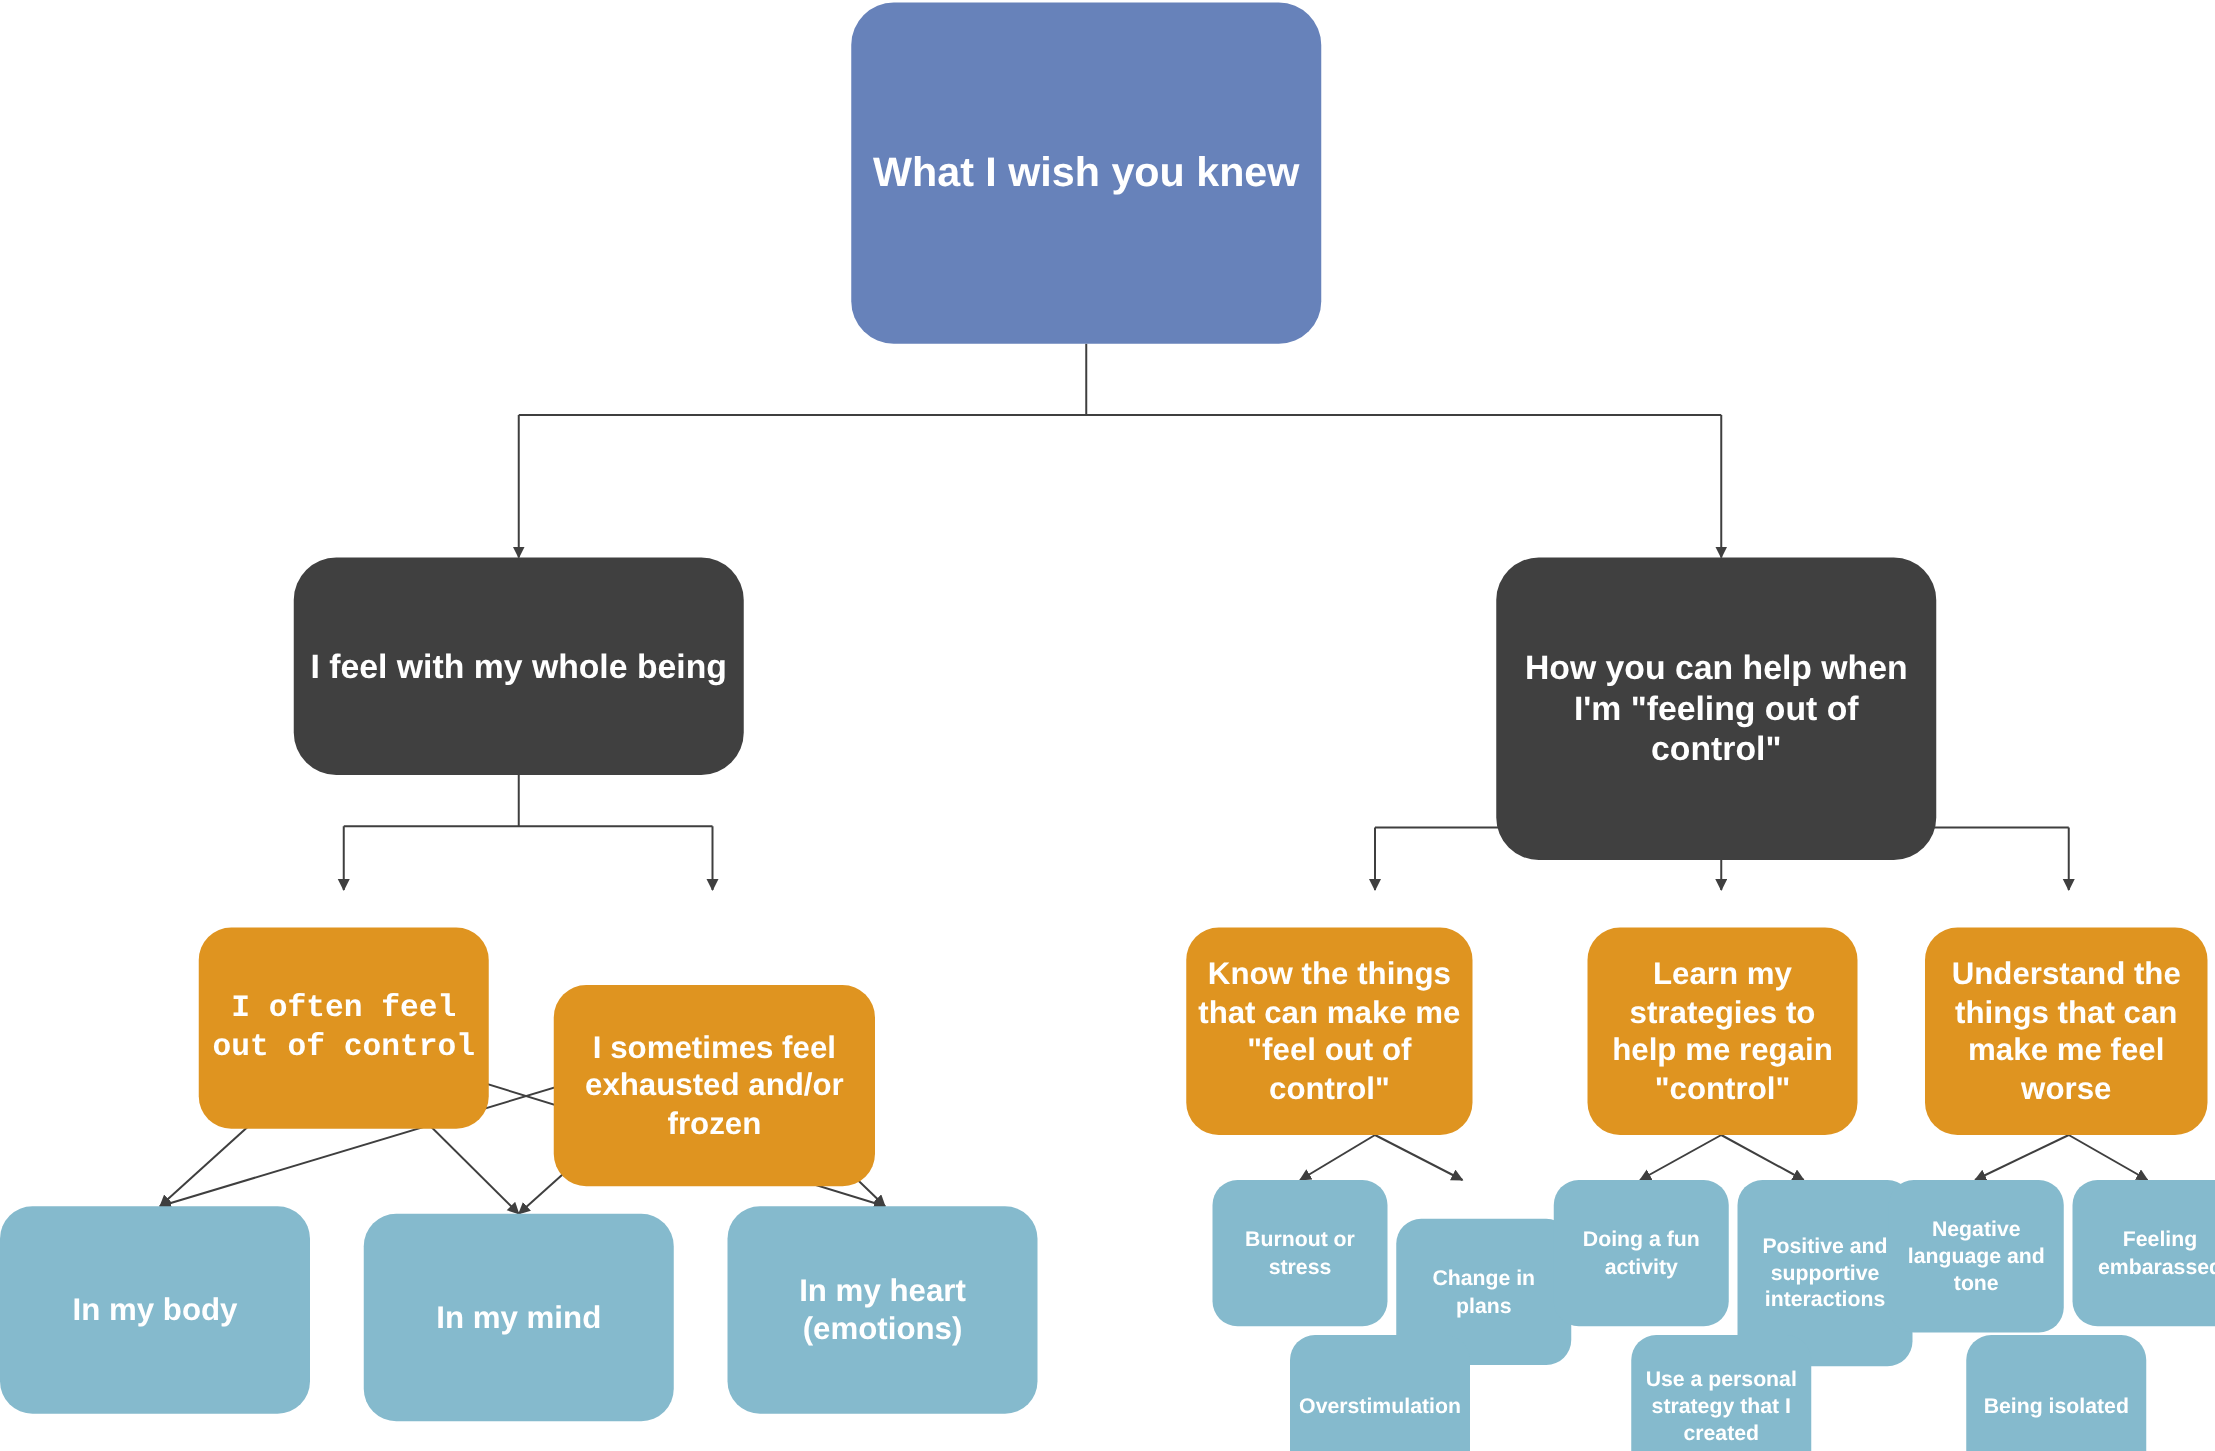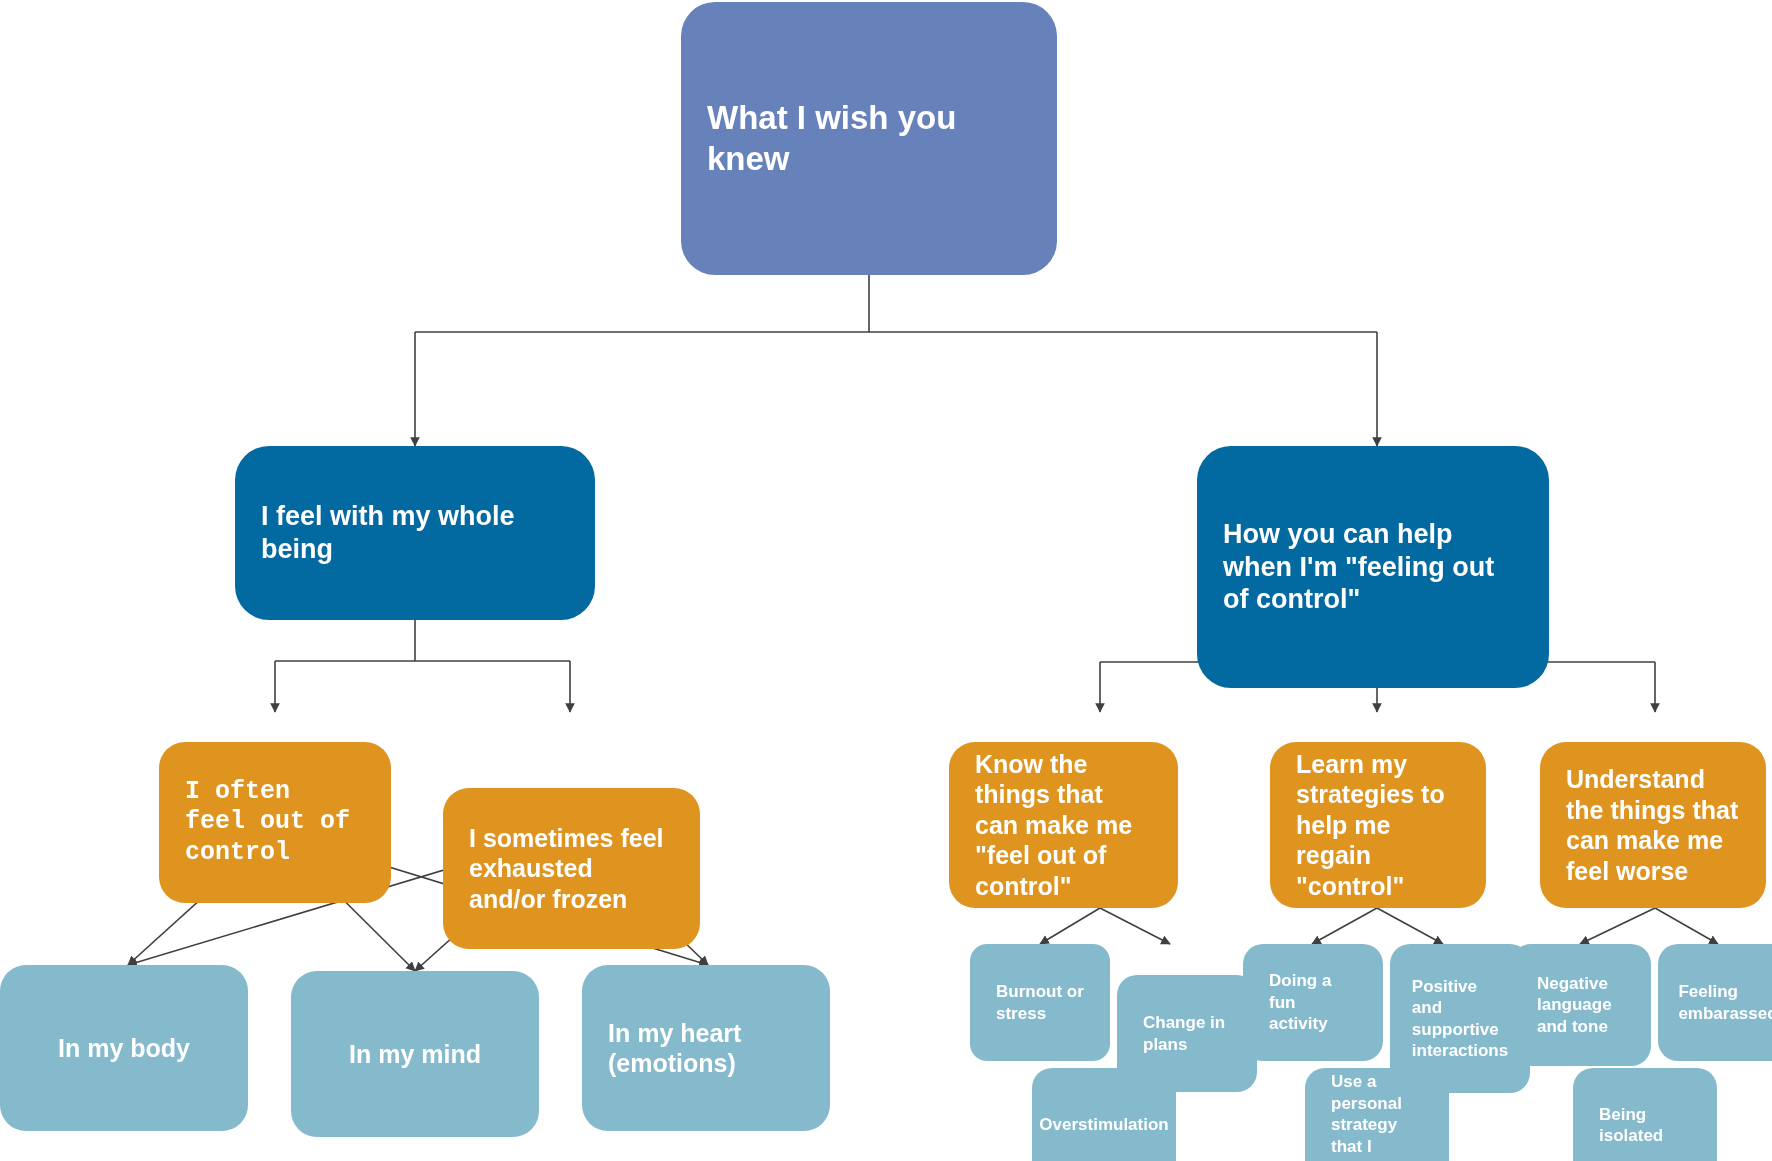--- a/index.html
+++ b/index.html
@@ -24,33 +24,34 @@
     width: 1772px;
     height: 1161px;
     pointer-events: none;
   }
   .node {
     position: absolute;
     box-sizing: border-box;
     display: flex;
     align-items: center;
     justify-content: center;
+    text-align: center;
     color: #ffffff;
     font-weight: bold;
     line-height: 1.22;
-    padding: 4px 26px;
+    padding: 4px 8px;
     white-space: pre-line;
   }
   .lvl0 {
     background: #6782ba;
     border-radius: 34px;
     font-size: 33px;
   }
   .lvl1 {
-    background: #0369a1;
+    background: #404040;
     border-radius: 34px;
     font-size: 27px;
   }
   .lvl2 {
     background: #df9420;
     border-radius: 26px;
     font-size: 25px;
   }
   .lvl3 {
     background: #85bacd;
@@ -125,21 +126,21 @@
   <div class="node lvl2" style="left:1540px; top:742px; width:226px; height:166px;">Understand the things that can make me feel worse</div>
 
   <div class="node lvl2" style="left:1270px; top:742px; width:216px; height:166px;">Learn my strategies to help me regain "control"</div>
 
   <div class="node lvl3" style="left:0px; top:965px; width:248px; height:166px;">In my body</div>
 
   <div class="node lvl3" style="left:291px; top:971px; width:248px; height:166px;">In my mind</div>
 
   <div class="node lvl3" style="left:582px; top:965px; width:248px; height:166px;">In my heart (emotions)</div>
 
-  <div class="node lvl3 small" style="left:970px; top:944px; width:140px; height:117px;border-radius:17px;">Burnout or stress</div>
+  <div class="node lvl3 small" style="left:970px; top:944px; width:140px; height:117px;">Burnout or stress</div>
 
   <div class="node lvl3 small" style="left:1117px; top:944px; width:140px; height:117px;margin-top:31px;">Change in plans</div>
 
   <div class="node lvl3 small" style="left:1032px; top:1068px; width:144px; height:114px;">Overstimulation</div>
 
   <div class="node lvl3 small" style="left:1243px; top:944px; width:140px; height:117px;">Doing a fun activity</div>
 
   <div class="node lvl3 small" style="left:1390px; top:944px; width:140px; height:149px;">Positive and supportive interactions</div>
 
   <div class="node lvl3 small" style="left:1305px; top:1068px; width:144px; height:114px;">Use a personal strategy that I created</div>

